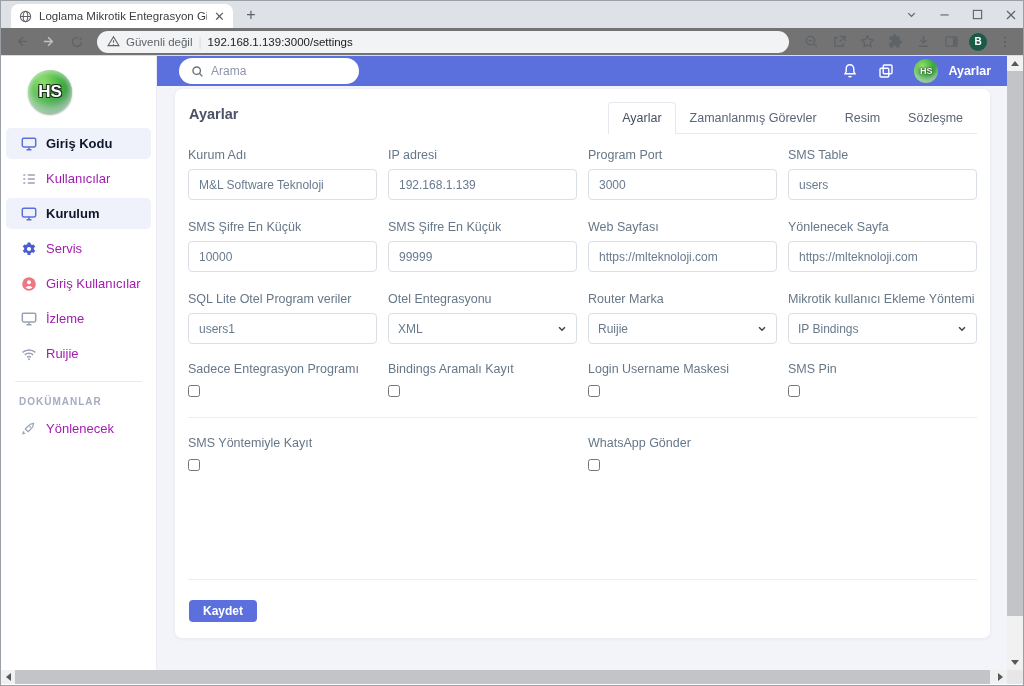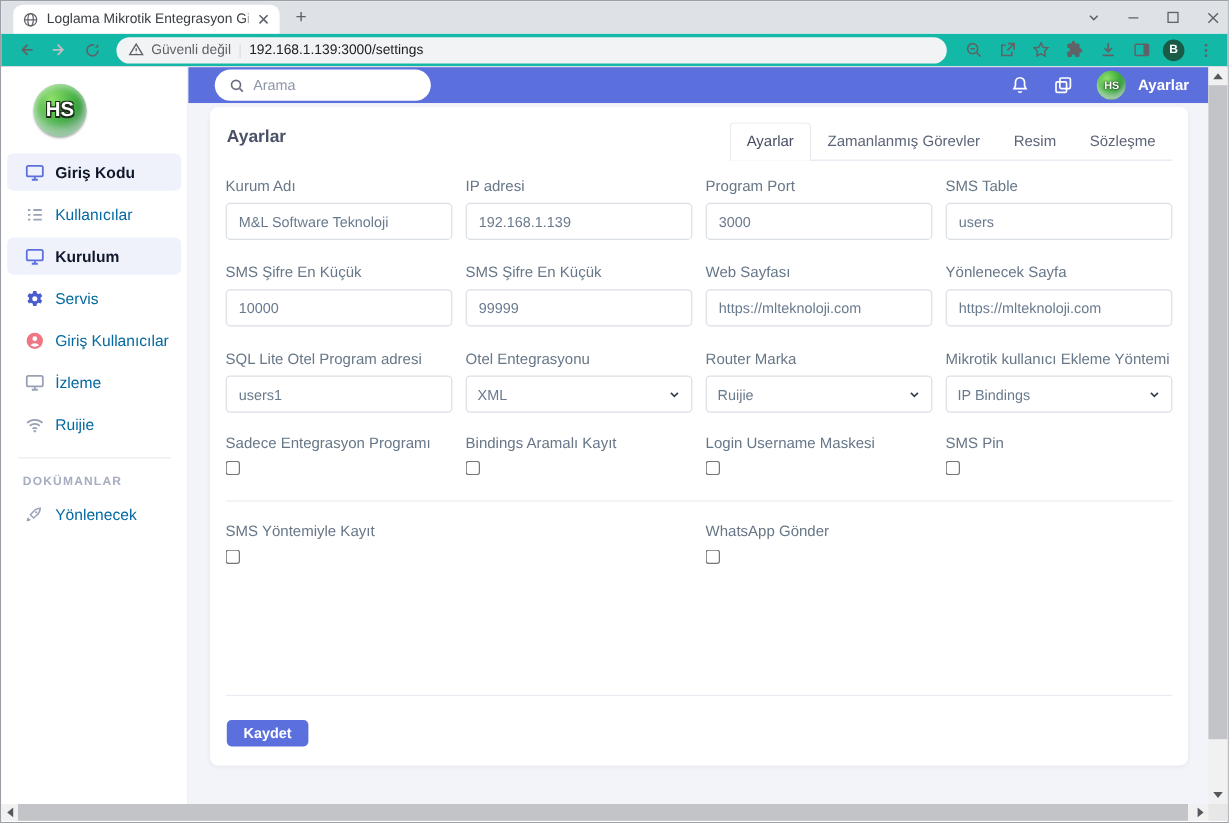--- a/index.html
+++ b/index.html
@@ -10,21 +10,21 @@
 
   
   .titlebar { height:27px; background:#dee1e6; display:flex; align-items:flex-end; position:relative; }
   .btab { margin-left:10px; width:222px; height:24px; background:#fff; border-radius:8px 8px 0 0; display:flex; align-items:center; padding:0 8px; gap:7px; }
   .btab-title { font-size:11.5px; color:#3c4043; white-space:nowrap; overflow:hidden; flex:1; }
   .btab-close { color:#5f6368; font-size:13px; line-height:1; cursor:default; }
   .newtab { width:24px; height:24px; display:flex; align-items:center; justify-content:center; color:#5f6368; font-size:16px; margin-left:6px; margin-bottom:1px; }
   .win-controls { position:absolute; right:6px; top:0; height:27px; display:flex; align-items:center; gap:22px; color:#5f6368; }
   .win-controls svg { display:block; }
 
-  .toolbar { height:28px; background:#14b8a6; display:flex; align-items:center; padding:0 8px; gap:4px; border-bottom:1px solid #dadce0; }
+  .toolbar { height:28px; background:#737373; display:flex; align-items:center; padding:0 8px; gap:4px; border-bottom:1px solid #dadce0; }
   .navbtn { width:24px; height:24px; display:flex; align-items:center; justify-content:center; color:#5f6368; }
   .navbtn.disabled { color:#bdc1c6; }
   .addressbar { flex:1; height:22px; background:#f1f3f4; border-radius:11px; display:flex; align-items:center; padding:0 10px; gap:6px; margin:0 4px; }
   .addr-sec { font-size:11.5px; color:#5f6368; white-space:nowrap; }
   .addr-sep { color:#dadce0; font-size:12px; }
   .addr-url { font-size:11.5px; color:#202124; white-space:nowrap; }
   .tool-icons { display:flex; align-items:center; gap:7px; padding-left:4px; }
   .tool-icons .navbtn { width:21px; }
   .profile-chip { width:18px; height:18px; border-radius:50%; background:#1a5b47; color:#fff; font-size:10px; font-weight:bold; display:flex; align-items:center; justify-content:center; }
 
@@ -32,21 +32,21 @@
   .viewport { height:614px; display:flex; background:#f3f4f9; }
 
   
   .sidebar { width:156px; background:#fff; border-right:1px solid #ececf2; display:flex; flex-direction:column; }
   .logo { width:44px; height:44px; border-radius:50%; margin:14px 0 12px 27px;
           background:radial-gradient(circle at 34% 28%, #8fe06a 0%, #3fae3f 45%, #1d7f33 75%, #9fb3a0 100%);
           box-shadow:inset 0 -9px 8px rgba(255,255,255,.55), inset 0 3px 5px rgba(255,255,255,.5), 0 1px 2px rgba(0,0,0,.35);
           display:flex; align-items:center; justify-content:center; }
   .logo span { font-size:17px; font-weight:bold; color:#fff;
           text-shadow:-1px -1px 0 #1d2b1d, 1px -1px 0 #1d2b1d, -1px 1px 0 #1d2b1d, 1px 1px 0 #1d2b1d; }
-  .nav-item { display:flex; align-items:center; gap:9px; margin:2px 5px; padding:7px 6px 7px 14px; border-radius:5px; color:#0369a1; font-size:13px; cursor:pointer; }
+  .nav-item { display:flex; align-items:center; gap:9px; margin:2px 5px; padding:7px 6px 7px 14px; border-radius:5px; color:#a21caf; font-size:13px; cursor:pointer; }
   .nav-item .nicon { width:17px; height:17px; display:flex; align-items:center; justify-content:center; color:#99a1b5; flex:none; }
   .nav-item.active { background:#f0f2fb; color:#0f172a; font-weight:bold; }
   .nav-item.active .nicon { color:#5c70dd; }
   .side-divider { border-top:1px solid #e8eaf0; margin:10px 14px 6px 14px; }
   .side-section { font-size:10px; letter-spacing:1px; color:#a6adc0; font-weight:bold; margin:8px 0 4px 18px; }
 
   
   .main { flex:1; display:flex; flex-direction:column; min-width:0; }
   .appbar { height:30px; background:#5c70dd; display:flex; align-items:center; padding:0 16px 0 22px; }
   .search-pill { width:180px; height:26px; background:#fff; border-radius:13px; display:flex; align-items:center; gap:7px; padding:0 12px; }
@@ -376,21 +376,21 @@
             <div class="field">
               <label>Web Sayfası</label>
               <input type="text" value="https://mlteknoloji.com" style="">
             </div>
             <div class="field">
               <label>Yönlenecek Sayfa</label>
               <input type="text" value="https://mlteknoloji.com" style="">
             </div>
 
             <div class="field">
-              <label>SQL Lite Otel Program adresi</label>
+              <label>SQL Lite Otel Program veriler</label>
               <input type="text" value="users1" style="">
             </div>
             <div class="field">
               <label>Otel Entegrasyonu</label>
               <div class="selectbox">
                 <span>XML</span>
                 <svg width="10" height="10" viewBox="0 0 12 12" fill="none" stroke="currentColor" stroke-width="1.8">
                     <path d="M2.5 4 6 7.5 9.5 4"></path>
                   </svg>
               </div>

